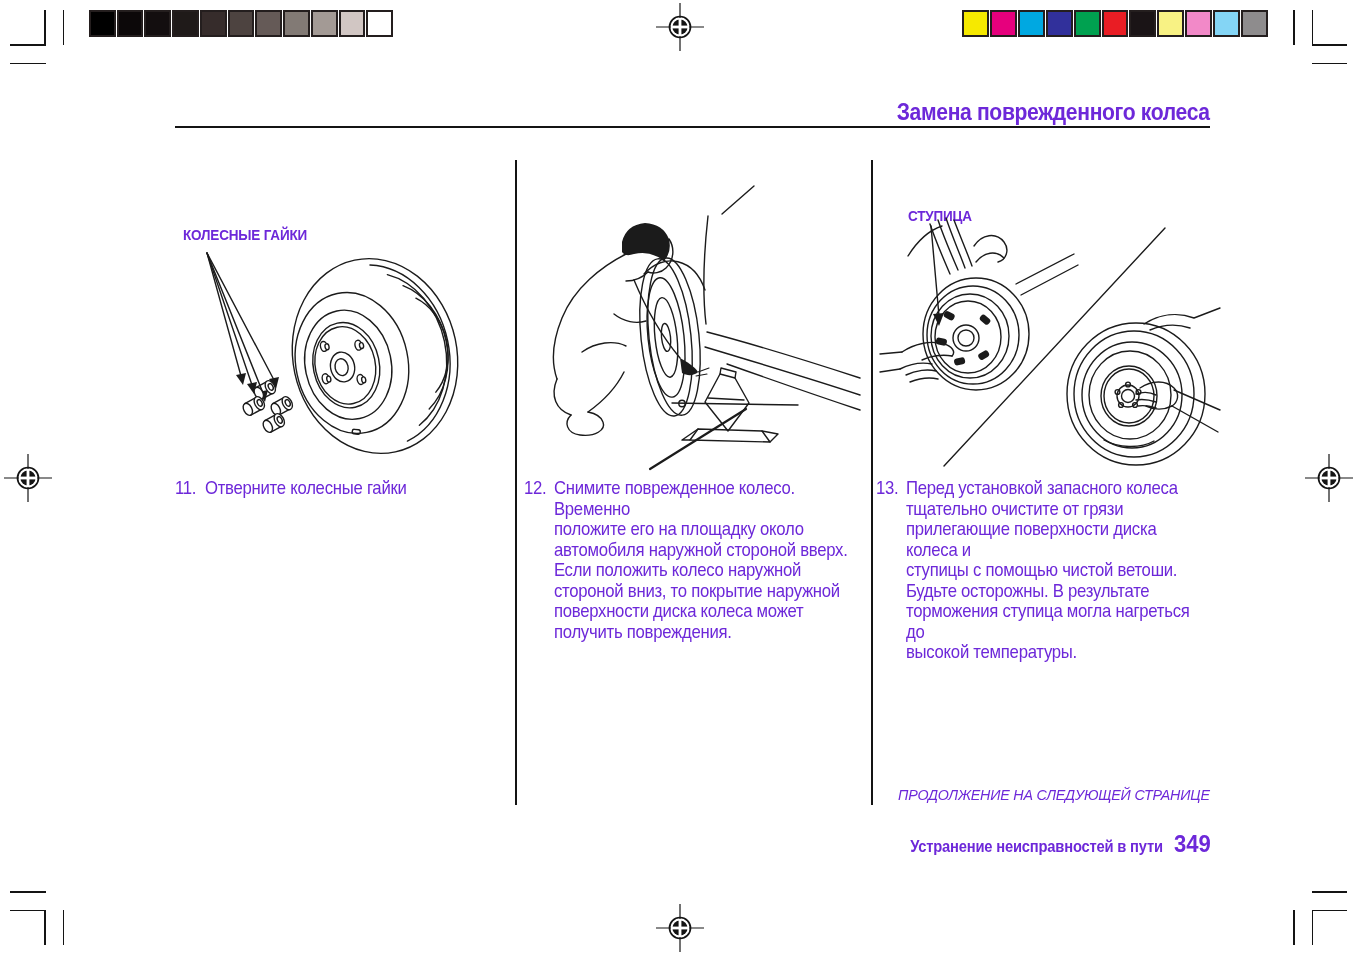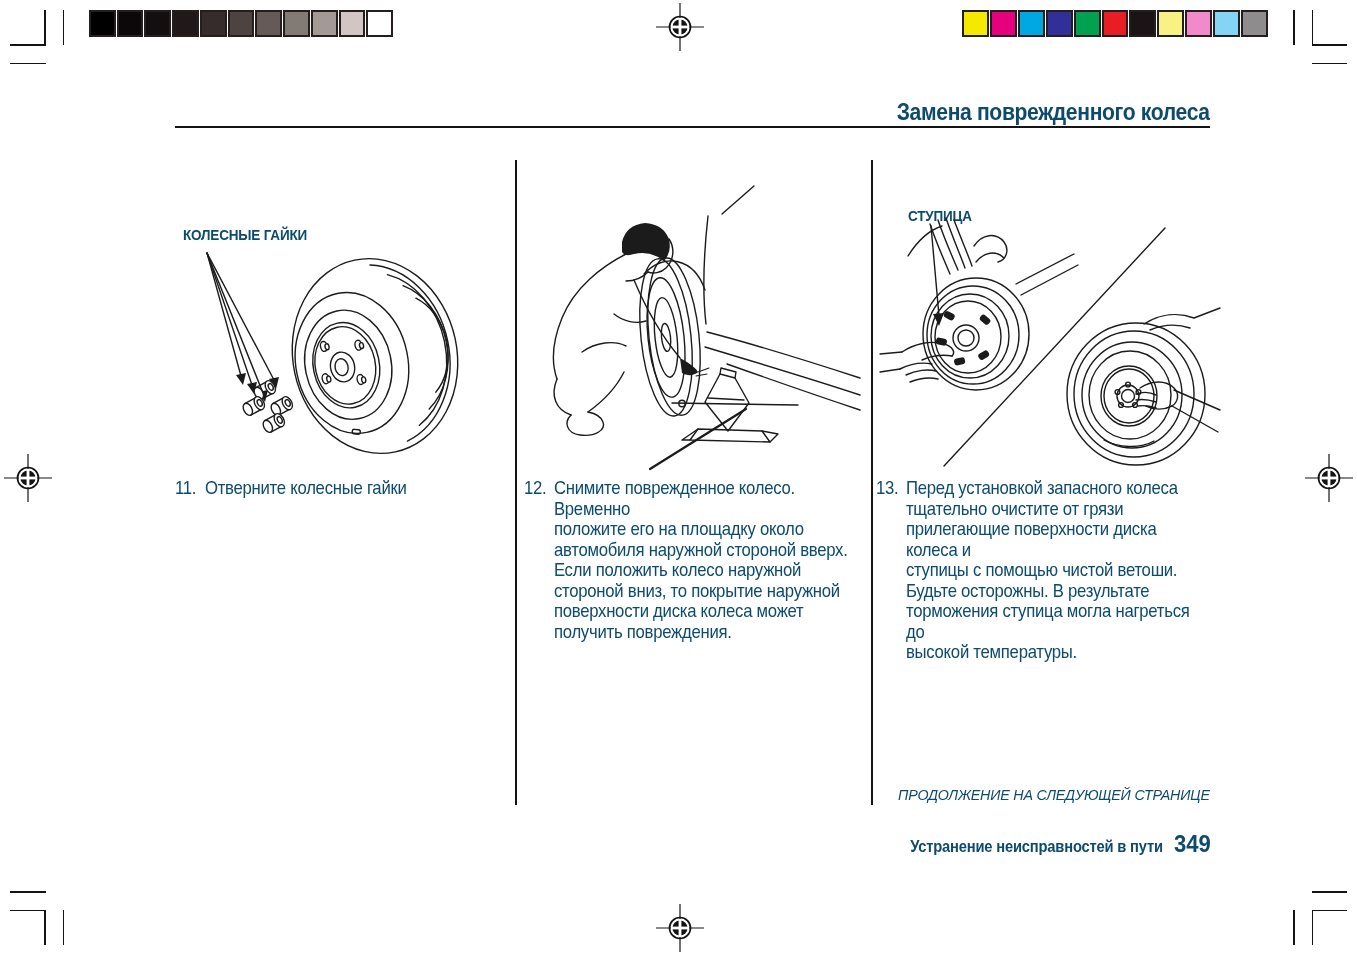--- a/index.html
+++ b/index.html
@@ -1,17 +1,17 @@
 <!DOCTYPE html>
 <html><head>
 <meta charset="utf-8">
 <style>
   * { margin:0; padding:0; box-sizing:border-box; }
   body { background:#fff; font-family:"Liberation Sans", sans-serif; }
-  .page { position:relative; width:1357px; height:954px; background:#ffffff; overflow:hidden; color:#0c4a6e; }
+  .page { position:relative; width:1357px; height:954px; background:#ffffff; overflow:hidden; color:#6d28d9; }
 
   
   .bar { position:absolute; display:flex; gap:1px; }
   .bar .swatch { flex:1; height:27px; border:2px solid #241e1e; }
 
   
   .mark { position:absolute; background:#141414; }
 
   
   .reg { position:absolute; width:48px; height:48px; }

